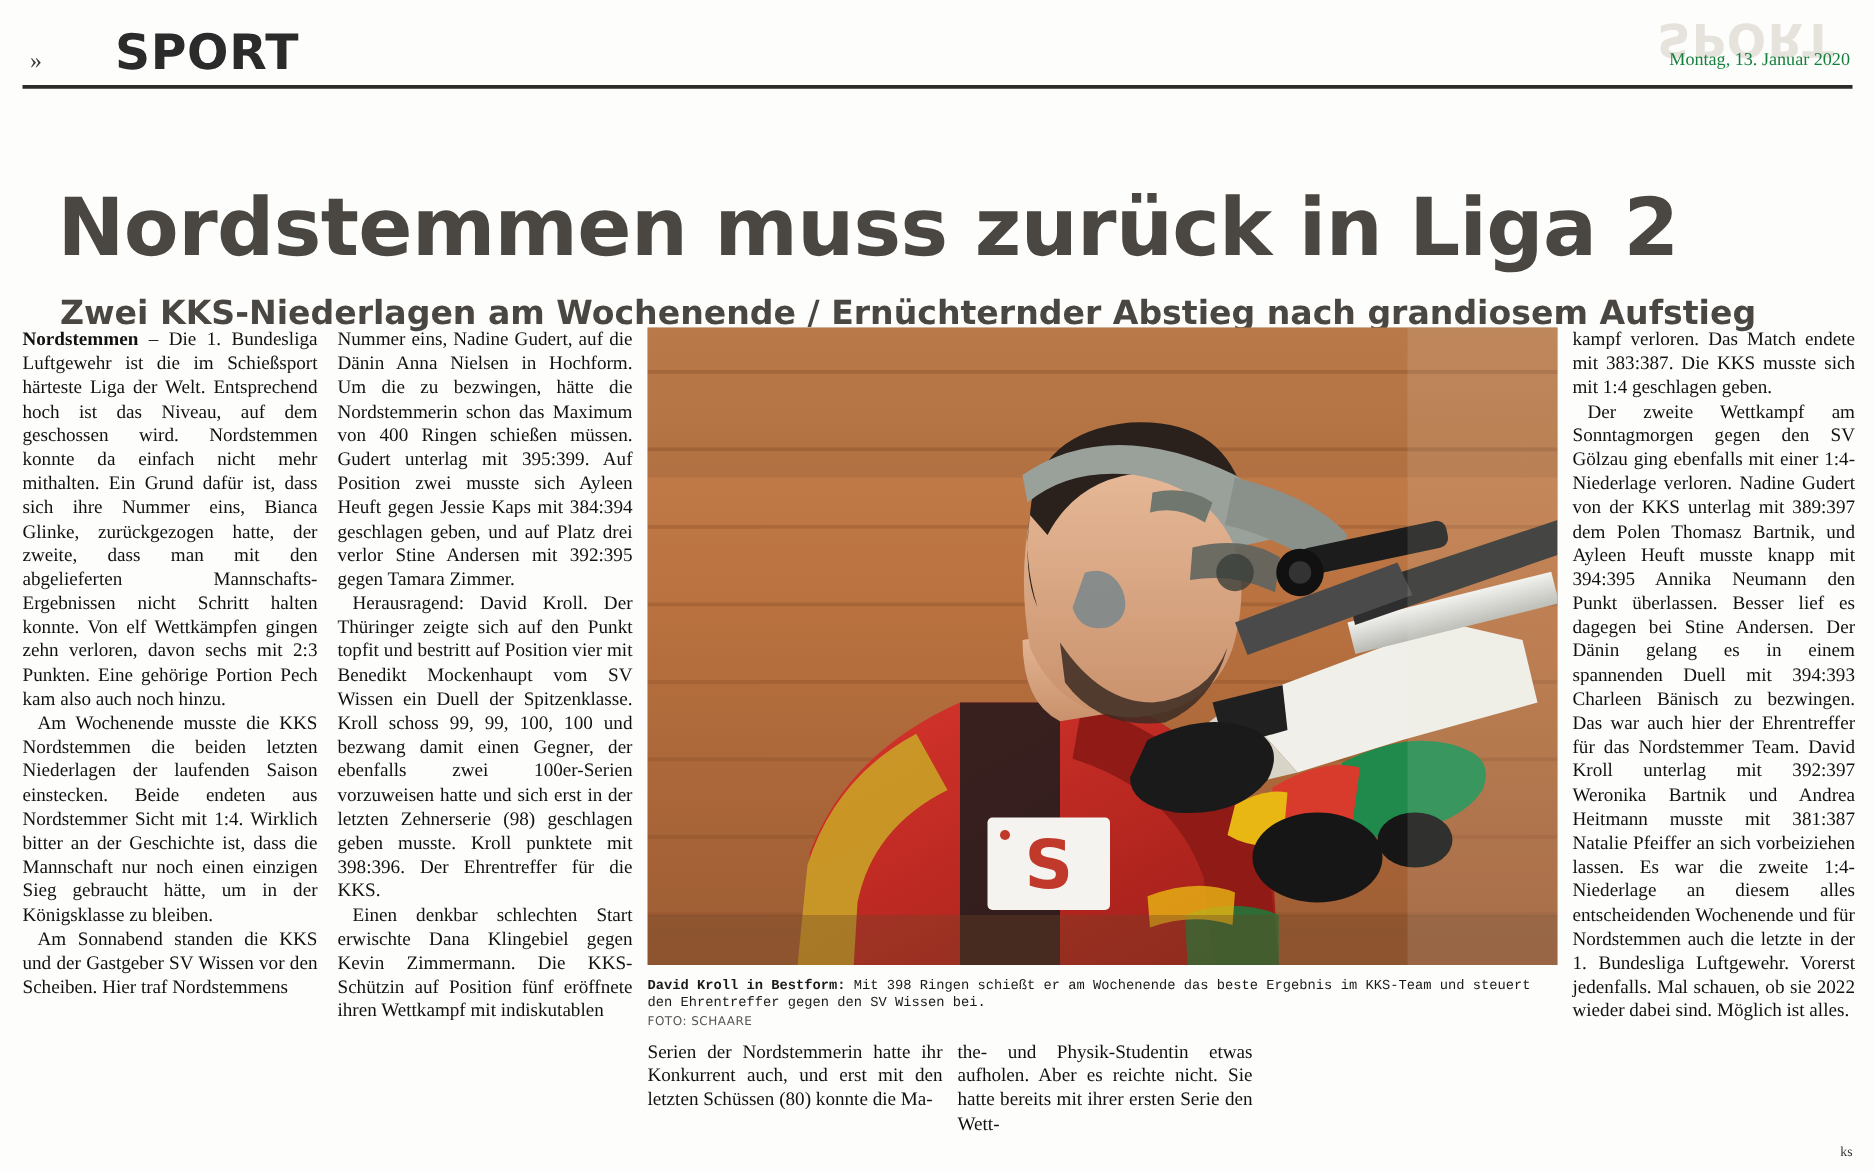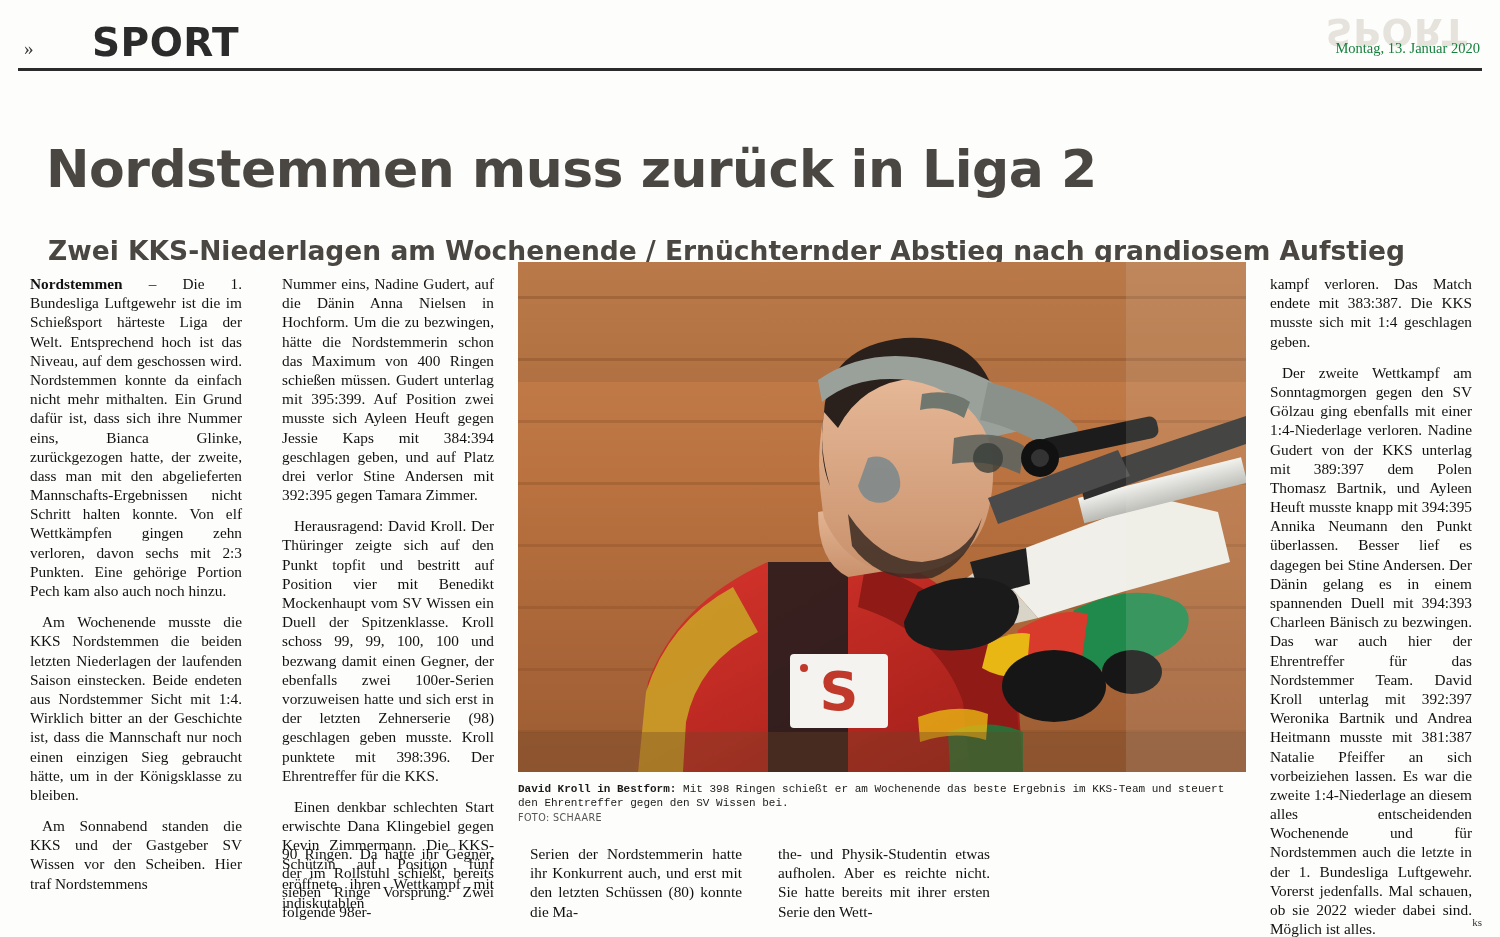--- a/index.html
+++ b/index.html
@@ -79,21 +79,21 @@
   }
 
   
   .headline {
     position: absolute;
     left: 46px;
     right: 24px;
     top: 108px;
     font-family: "DejaVu Sans", sans-serif;
     font-weight: bold;
-    font-size: 52px;
+    font-size: 64px;
     line-height: 1.03;
     color: #4a4743;
     letter-spacing: -0.5px;
   }
   .subhead {
     position: absolute;
     left: 48px;
     right: 24px;
     top: 214px;
     font-family: "DejaVu Sans", sans-serif;
@@ -107,21 +107,21 @@
   .col {
     position: absolute;
     font-family: "Liberation Serif", serif;
     font-size: 15.3px;
     line-height: 1.255;
     text-align: justify;
     color: #111;
     hyphens: auto;
   }
   .col p {
-    margin: 12px;
+    margin: 0;
     text-indent: 12px;
   }
   .col p.first {
     text-indent: 0;
   }
   .col .lead {
     font-weight: bold;
   }
 
   #col1 { left: 18px;  top: 262px; width: 236px; }
@@ -295,23 +295,20 @@
       <rect x="0" y="470" width="728" height="40" fill="#6d4628" opacity="0.35"></rect>
       <rect x="608" y="0" width="120" height="510" fill="#f2ece4" opacity="0.12"></rect>
     </svg>
   </div>
 
   <div class="caption">
     <b>David Kroll in Bestform:</b><span> Mit 398 Ringen schießt er am Wochenende das beste Ergebnis im KKS-Team und steuert den Ehrentreffer gegen den SV Wissen bei.</span>
   </div>
   <div class="photo-credit">FOTO: SCHAARE</div>
 
-  <div class="col" id="col4">
-    <p class="first">90 Ringen. Da hatte ihr Gegner, der im Rollstuhl schießt, bereits sieben Ringe Vorsprung. Zwei folgende 98er-</p>
-  </div>
   <div class="col" id="col5">
     <p class="first">Serien der Nordstemmerin hatte ihr Konkurrent auch, und erst mit den letzten Schüssen (80) konnte die Ma-</p>
   </div>
   <div class="col" id="col6">
     <p class="first">the- und Physik-Studentin etwas aufholen. Aber es reichte nicht. Sie hatte bereits mit ihrer ersten Serie den Wett-</p>
   </div>
 
   <div class="signoff">ks</div>
 </div>
 

